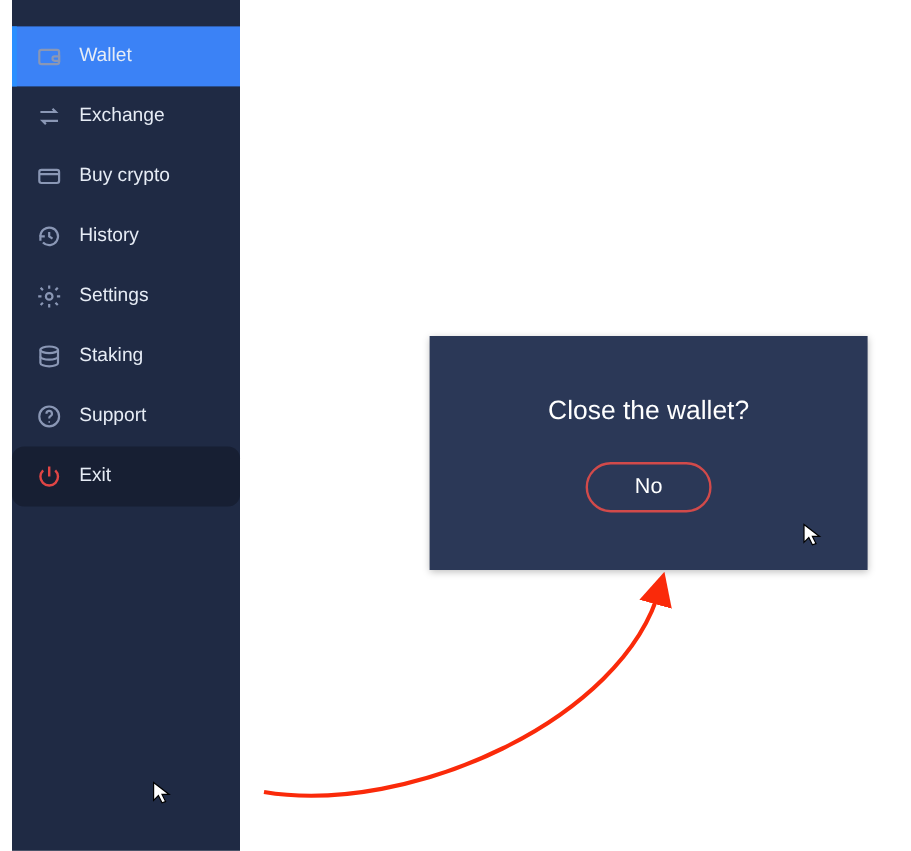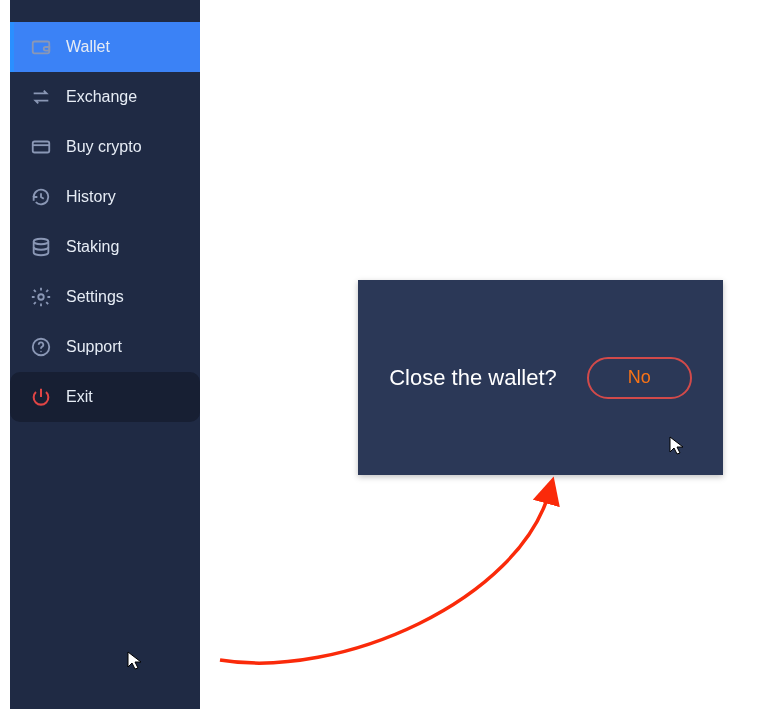--- a/index.html
+++ b/index.html
@@ -97,21 +97,21 @@
   
   .dialog {
     position: absolute;
     left: 358px;
     top: 280px;
     width: 365px;
     height: 195px;
     background: #2b3857;
     box-shadow: 0 2px 6px rgba(0,0,0,0.25);
     display: flex;
-    flex-direction: row;
+    flex-direction: column;
     align-items: center;
     justify-content: center;
     gap: 30px;
     color: #e6ecf5;
   }
   .dialog-title {
     font-size: 22px;
     font-weight: 400;
     color: #ffffff;
   }
@@ -125,21 +125,21 @@
     border-radius: 21px;
     font-size: 18px;
     display: flex;
     align-items: center;
     justify-content: center;
     cursor: pointer;
     border: 2px solid transparent;
   }
   .btn-no {
     border-color: #d24a4a;
-    color: #f97316;
+    color: #ffffff;
     background: transparent;
   }
   .btn-yes {
     background: #6aa031;
     color: #ffffff;
   }
 
   
   .arrow-svg {
     position: absolute;
@@ -198,36 +198,36 @@
             <polyline points="4 16 4 12 8 12"></polyline>
             <polyline points="12 8 12 12 15 14"></polyline>
         </svg>
       </span>
       <span>History</span>
     </div>
 
     <div class="nav-item">
       <span class="nav-icon">
         <svg viewBox="0 0 24 24" width="22" height="22" fill="none" stroke-width="2">
+          <circle cx="12" cy="12" r="3"></circle>
+          <path d="M12 2 v3 M12 19 v3 M4.2 4.2 l2.1 2.1 M17.7 17.7 l2.1 2.1 M2 12 h3 M19 12 h3 M4.2 19.8 l2.1-2.1 M17.7 6.3 l2.1-2.1"></path>
+        </svg>
+      </span>
+      <span>Settings</span>
+    </div>
+
+    <div class="nav-item">
+      <span class="nav-icon">
+        <svg viewBox="0 0 24 24" width="22" height="22" fill="none" stroke-width="2">
           <ellipse cx="12" cy="6" rx="8" ry="3"></ellipse>
           <path d="M4 6 v6 a8 3 0 0 0 16 0 v-6"></path>
           <path d="M4 12 v6 a8 3 0 0 0 16 0 v-6"></path>
         </svg>
       </span>
       <span>Staking</span>
-    </div>
-
-    <div class="nav-item">
-      <span class="nav-icon">
-        <svg viewBox="0 0 24 24" width="22" height="22" fill="none" stroke-width="2">
-          <circle cx="12" cy="12" r="3"></circle>
-          <path d="M12 2 v3 M12 19 v3 M4.2 4.2 l2.1 2.1 M17.7 17.7 l2.1 2.1 M2 12 h3 M19 12 h3 M4.2 19.8 l2.1-2.1 M17.7 6.3 l2.1-2.1"></path>
-        </svg>
-      </span>
-      <span>Settings</span>
     </div>
 
     <div class="nav-item">
       <span class="nav-icon">
         <svg viewBox="0 0 24 24" width="22" height="22" fill="none" stroke-width="2">
           <circle cx="12" cy="12" r="9"></circle>
           <path d="M9.5 9.5 a2.5 2.5 0 1 1 3.5 2.3 c-1 .5-1 1.2-1 2"></path>
             <circle cx="12" cy="17" r="0.8" fill="#8a97b5" stroke="none"></circle>
         </svg>
       </span>

